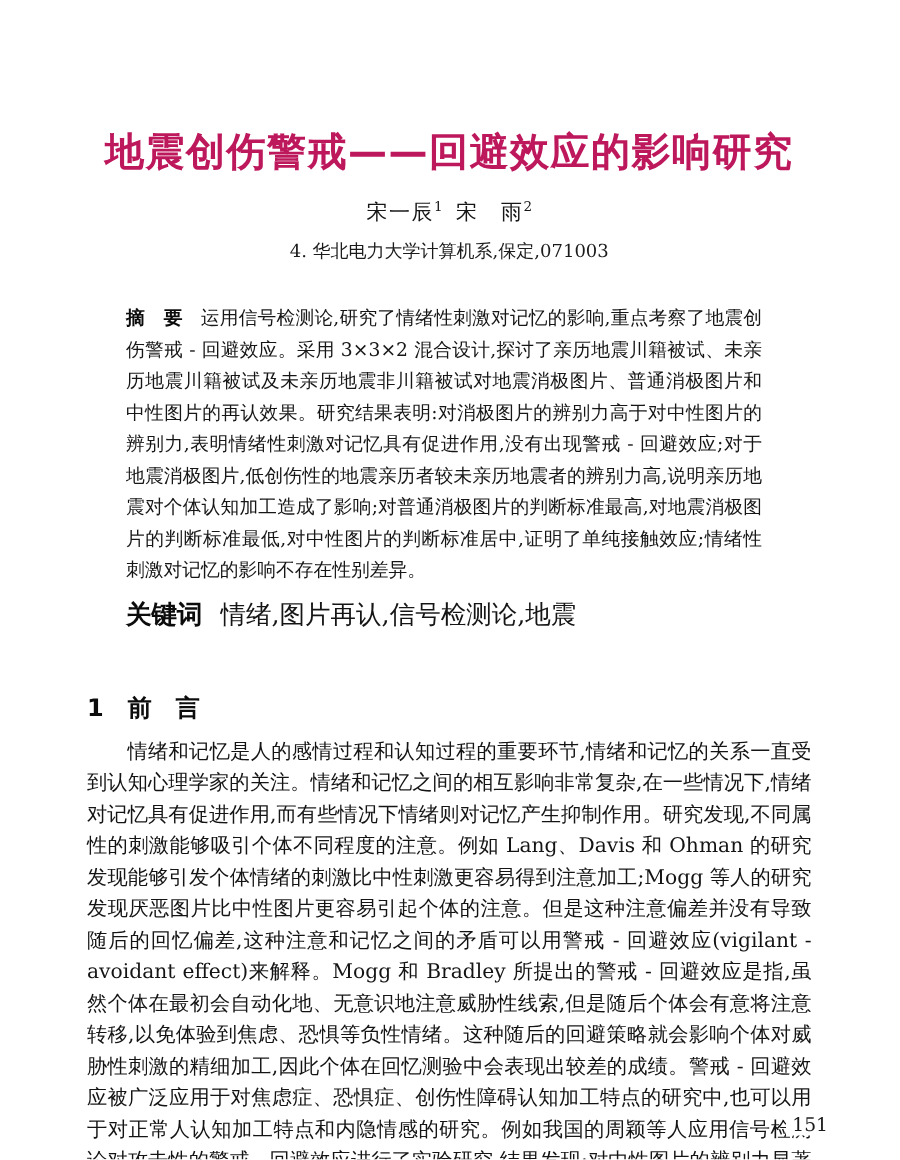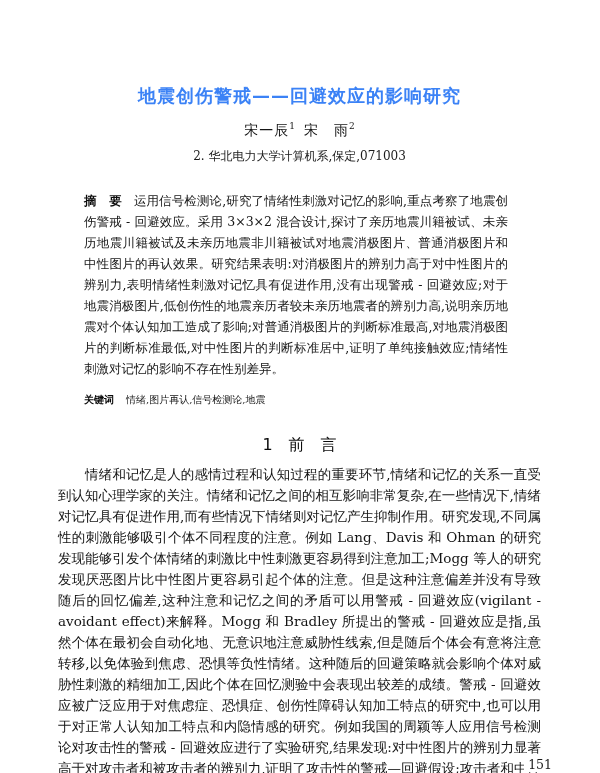--- a/index.html
+++ b/index.html
@@ -14,25 +14,25 @@
   .page {
     position: relative;
     width: 600px;
     height: 773px;
     background: #ffffff;
     padding: 84px 59px 0 58px;
     overflow: hidden;
   }
   .title {
     text-align: center;
-    font-size: 18px;
+    font-size: 26px;
     font-weight: bold;
     font-family: "DejaVu Sans", "Liberation Sans", sans-serif;
     letter-spacing: 1px;
-    color: #3b82f6;
+    color: #be185d;
   }
   .authors {
     text-align: center;
     margin-top: 14px;
     font-size: 14px;
     letter-spacing: 1px;
   }
   .author + .author { margin-left: 9px; }
   .author sup {
     font-size: 9px;
@@ -56,65 +56,64 @@
     color: #161616;
   }
   .inline-label {
     font-weight: bold;
     font-family: "DejaVu Sans", "Liberation Sans", sans-serif;
     margin-right: 12px;
     color: #0c0c0c;
   }
   .keywords {
     margin: 10px 17px 0 26px;
-    font-size: 10px;
+    font-size: 17px;
     line-height: 21px;
     text-align: justify;
   }
   .section-heading {
-    margin-top: 25px;
+    margin-top: 41px;
     font-size: 16px;
-    font-weight: normal;
+    font-weight: bold;
     font-family: "DejaVu Sans", "Liberation Sans", sans-serif;
     color: #0c0c0c;
-    text-align: center;
   }
   .section-number { margin-right: 16px; }
   .body-copy { margin-top: 8px; }
   .body-para {
     font-size: 13.5px;
     line-height: 21px;
     text-align: justify;
     text-justify: inter-ideograph;
     text-indent: 2em;
     color: #141414;
   }
   .page-number {
     position: absolute;
     right: 44px;
-    bottom: 1px;
+    bottom: 16px;
     font-size: 12.5px;
     color: #1a1a1a;
     background: #ffffff;
     padding: 0 4px;
   }
 </style>
 </head>
 <body>
 
 <div class="page">
 
   <h1 class="title">地震创伤警戒——回避效应的影响研究</h1>
 
   <div class="authors">
     <span class="author"><span>宋一辰</span><sup>1</sup></span><span class="author"><span>宋　雨</span><sup>2</sup></span>
   </div>
 
   <div class="affiliations">
-    <div>2. 华北电力大学计算机系,保定,071003</div>
+    <div>4. 华北电力大学计算机系,保定,071003</div>
   </div>
 
   <p class="abstract">
     <span class="inline-label">摘　要</span><span>运用信号检测论,研究了情绪性刺激对记忆的影响,重点考察了地震创伤警戒 - 回避效应。采用 3×3×2 混合设计,探讨了亲历地震川籍被试、未亲历地震川籍被试及未亲历地震非川籍被试对地震消极图片、普通消极图片和中性图片的再认效果。研究结果表明:对消极图片的辨别力高于对中性图片的辨别力,表明情绪性刺激对记忆具有促进作用,没有出现警戒 - 回避效应;对于地震消极图片,低创伤性的地震亲历者较未亲历地震者的辨别力高,说明亲历地震对个体认知加工造成了影响;对普通消极图片的判断标准最高,对地震消极图片的判断标准最低,对中性图片的判断标准居中,证明了单纯接触效应;情绪性刺激对记忆的影响不存在性别差异。</span>
   </p>
 
   <p class="keywords">
     <span class="inline-label">关键词</span><span>情绪,图片再认,信号检测论,地震</span>
   </p>
 

